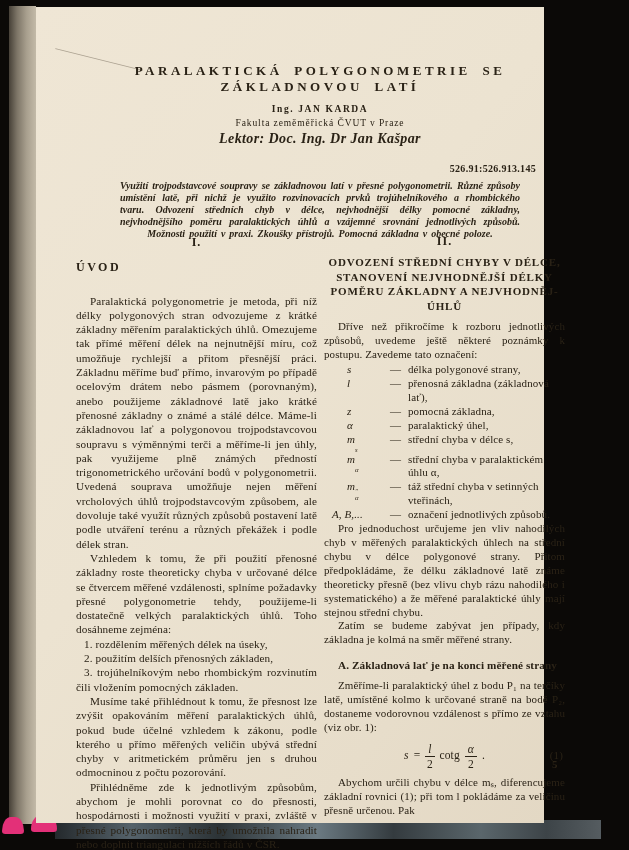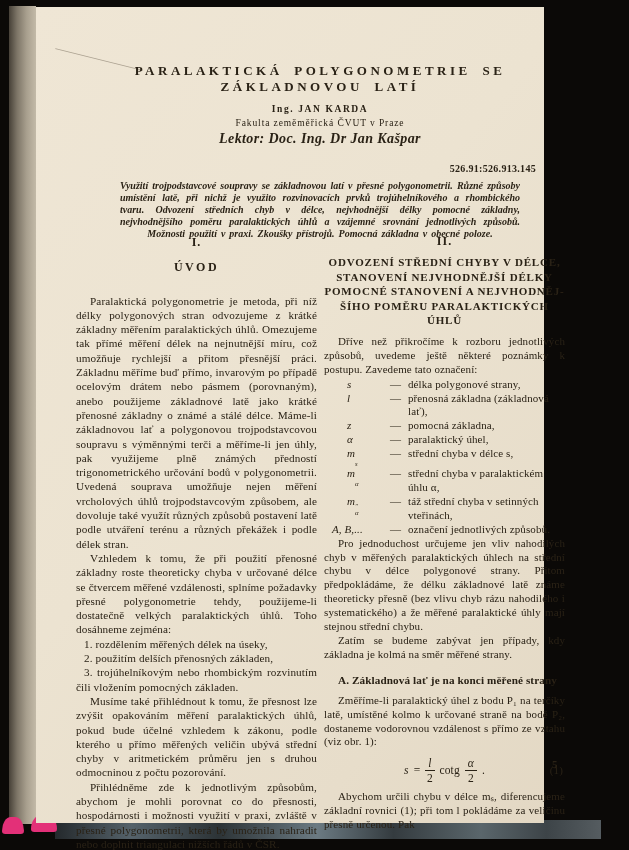--- a/index.html
+++ b/index.html
@@ -46,21 +46,21 @@
     text-align:justify;text-align-last:center;line-height:12px;word-spacing:1.5px;
   }
   .columns{
     position:absolute;left:40px;top:228px;width:489px;
     display:flex;gap:7px;align-items:flex-start;
   }
   .col{font-size:11.2px;line-height:14.3px;text-align:justify;letter-spacing:.1px;}
   .col.left{width:241px;}
   .col.right{width:241px;font-size:11px;line-height:13.9px;}
   .secnum{text-align:center;font-weight:bold;font-size:12px;letter-spacing:1px;}
-  .sectitle{text-align:center;font-weight:bold;font-size:12px;letter-spacing:2.5px;margin-top:11px;}
+  .sectitle{font-weight:bold;font-size:12px;letter-spacing:2.5px;margin-top:11px;}
   .sec2-heading{margin-top:6px;font-weight:bold;font-size:11px;line-height:14.6px;text-align:center;letter-spacing:.8px;}
   .col .para{margin:0;text-indent:14px;}
   .left .first-para{margin-top:19px;}
   .right .first-para{margin-top:7px;}
   .list-item{margin:0;text-indent:8px;text-align:justify;}
   .defs{margin:1px 0 0 0;}
   .defrow{display:flex;align-items:baseline;}
   .defsym{flex:0 0 66px;box-sizing:border-box;padding-left:23px;font-style:italic;white-space:nowrap;}
   .defsym.wide{padding-left:8px;}
   .defdash{flex:0 0 18px;}
@@ -109,22 +109,21 @@
       <p class="list-item">3. trojúhelníkovým nebo rhombickým rozvinutím čili vložením pomocných základen.</p>
       <p class="para">Musíme také přihlédnout k tomu, že přesnost lze zvýšit opakováním měření paralaktických úhlů, pokud bude účelné vzhledem k zákonu, podle kterého u přímo měřených veličin ubývá střední chyby v aritmetickém průměru jen s druhou odmocninou z počtu pozorování.</p>
       <p class="para">Přihlédněme zde k jednotlivým způsobům, abychom je mohli porovnat co do přesnosti, hospodárnosti i možnosti využití v praxi, zvláště v přesné polygonometrii, která by umožnila nahradit nebo doplnit triangulaci nižších řádů v ČSR.</p>
     </div>
 
     <div class="col right">
       <div class="secnum">II.</div>
       <div class="sec2-heading">
         <div>ODVOZENÍ STŘEDNÍ CHYBY V DÉLCE,</div>
         <div>STANOVENÍ NEJVHODNĚJŠÍ DÉLKY</div>
-        <div>POMOCNÉ STANOVENÍ A NEJVHODNĚJ-</div>
-        <div>ŠÍHO POMĚRU PARALAKTICKÝCH</div>
+        <div>POMĚRU ZÁKLADNY A NEJVHODNĚJ-</div>
         <div>ÚHLŮ</div>
       </div>
       <p class="para first-para">Dříve než přikročíme k rozboru jednotlivých způsobů, uvedeme ještě některé poznámky k postupu. Zavedeme tato označení:</p>
 
       <div class="defs">
         <div class="defrow">
           <span class="defsym"><span>s</span><span class="supsub">
                 <sup></sup>
                 <sub></sub>
               </span></span>

